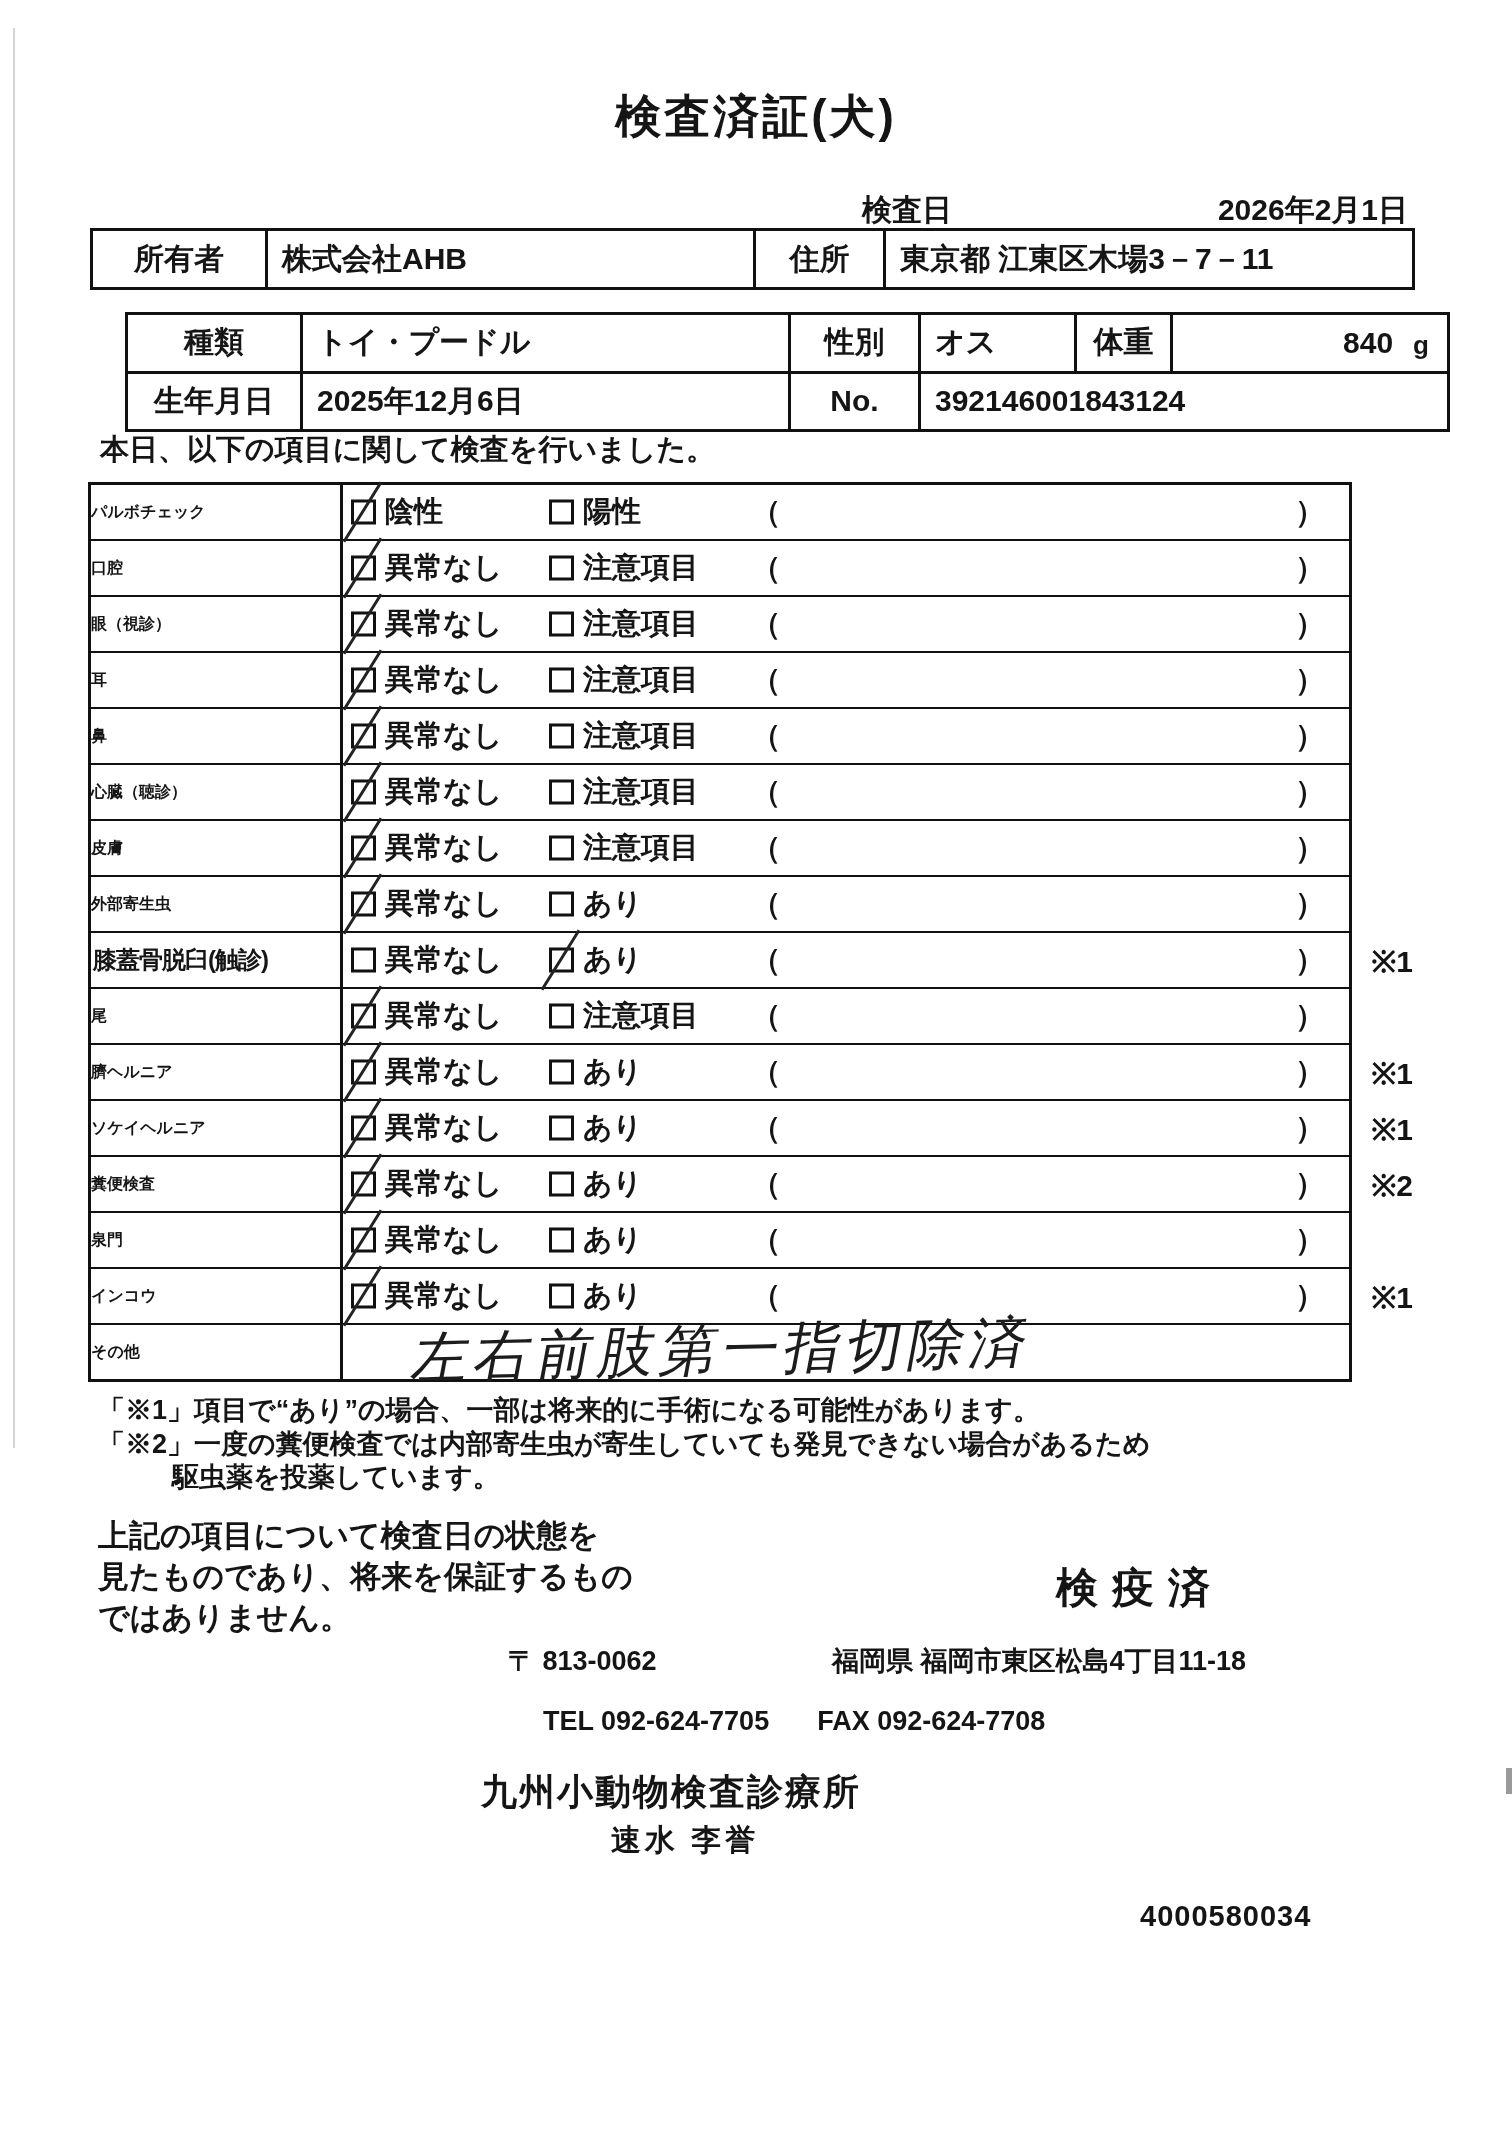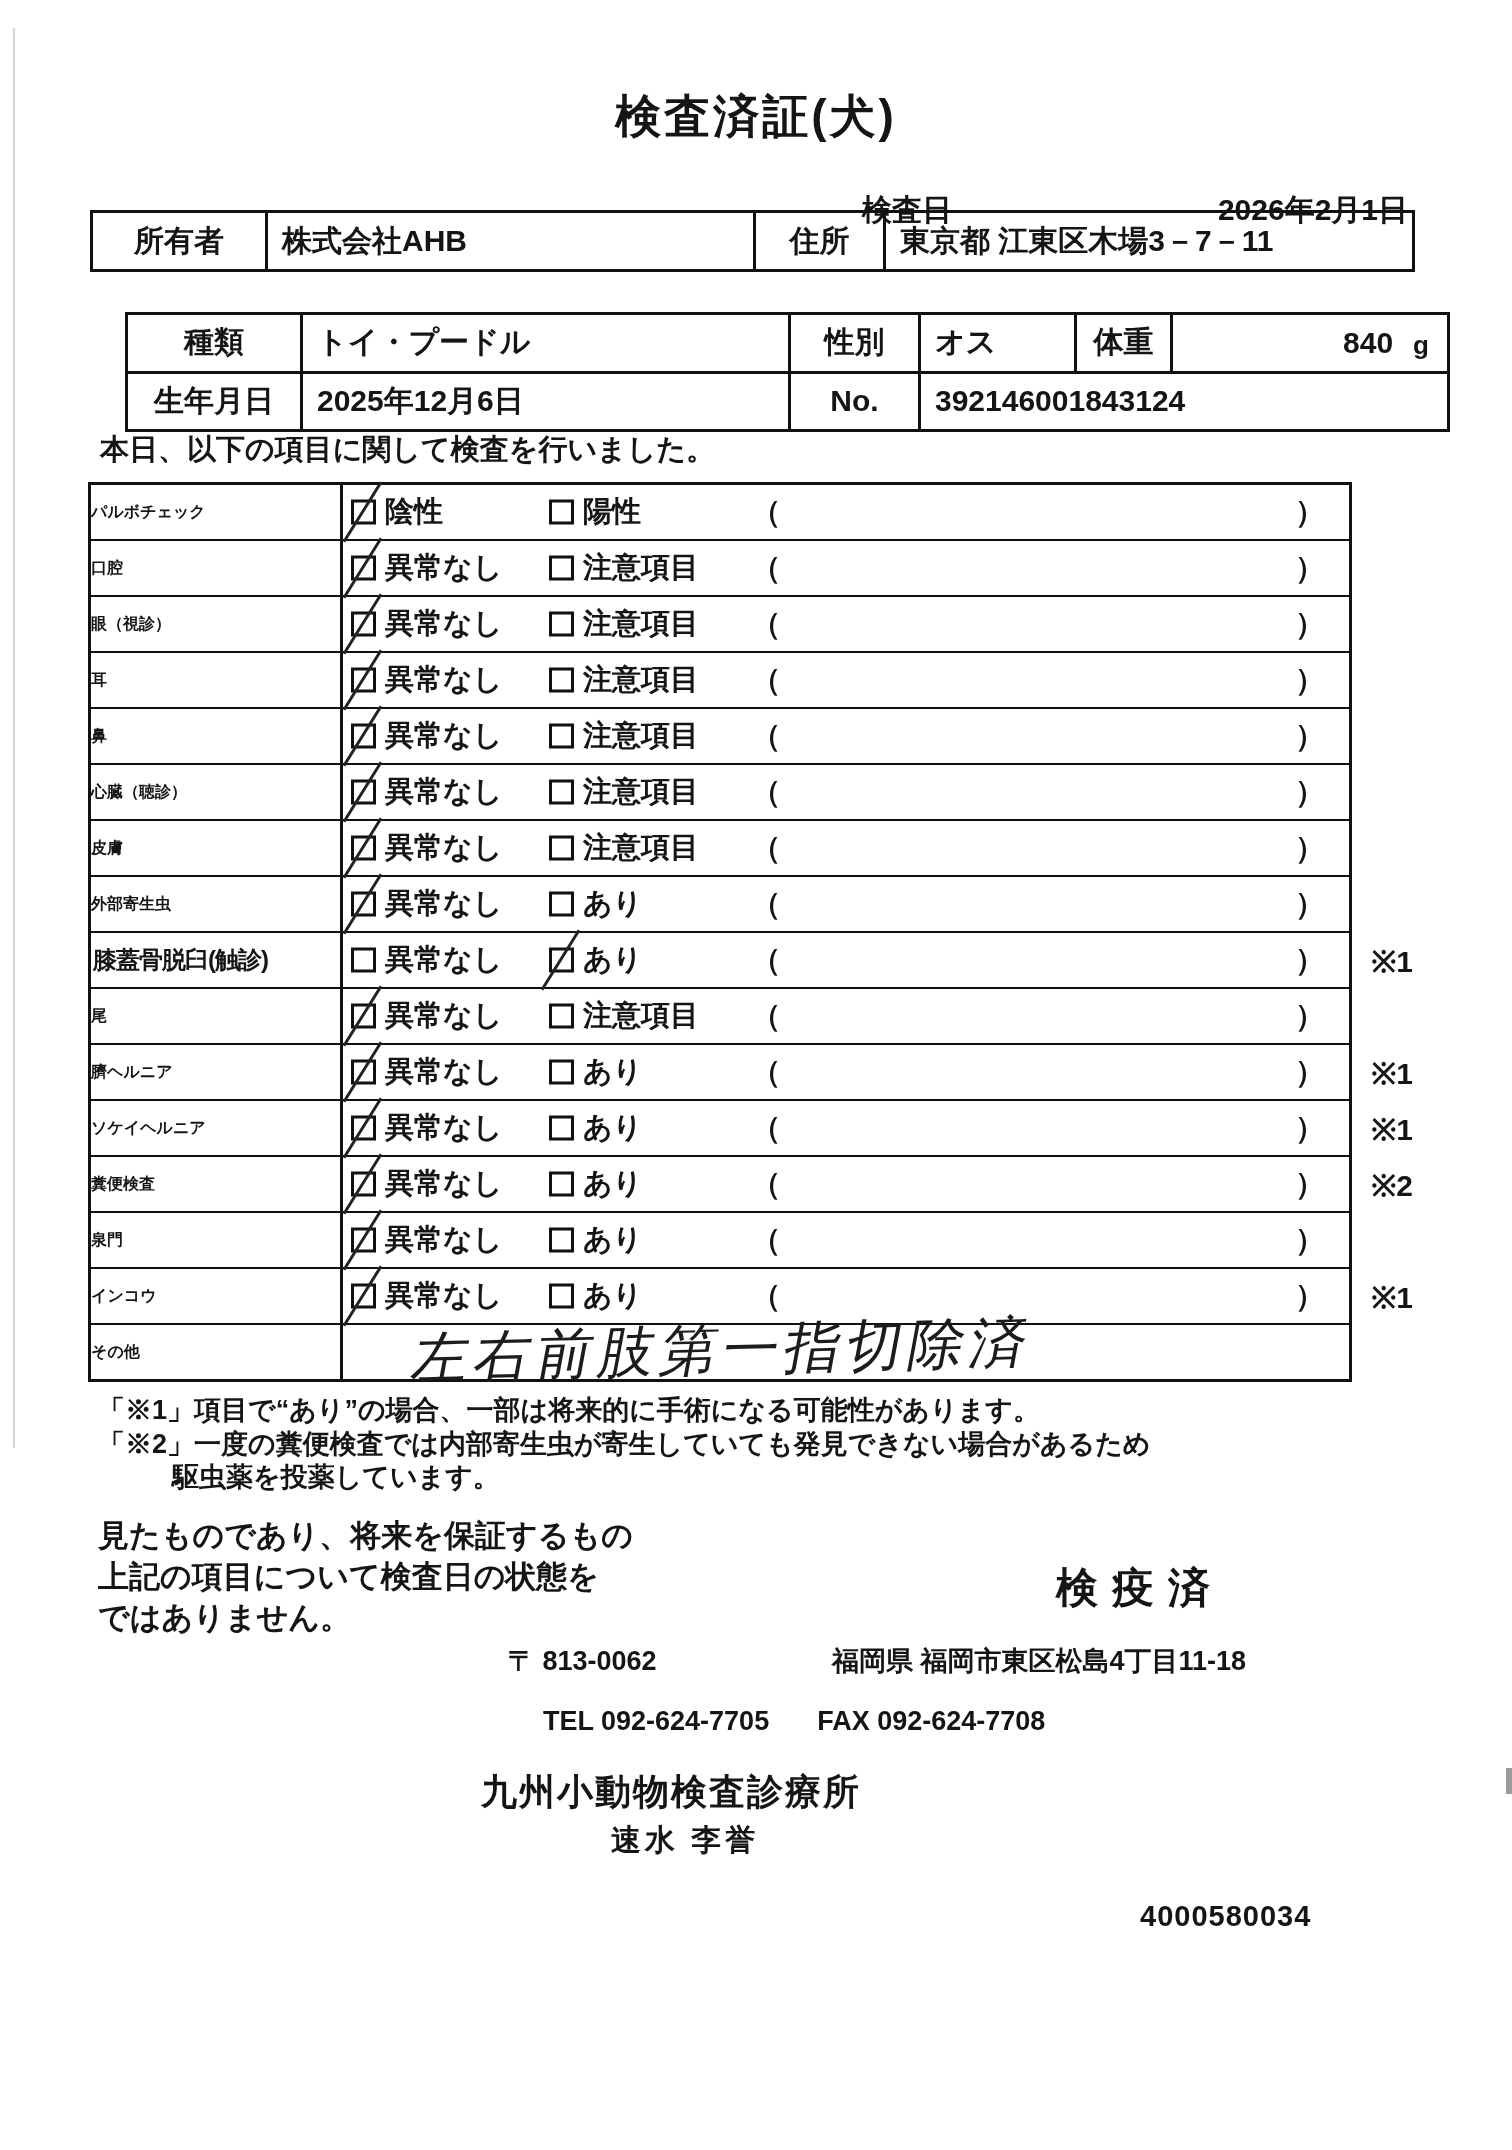--- a/index.html
+++ b/index.html
@@ -18,21 +18,21 @@
   .exam-date-value{right:104px;top:190px;font-size:30px;}
 
   
   .htable{border:3px solid #111;display:flex;flex-direction:column;box-sizing:border-box;}
   .hrow{display:flex;flex:1;}
   .hrow + .hrow{border-top:3px solid #111;}
   .hcell{display:flex;align-items:center;box-sizing:border-box;font-size:30px;white-space:nowrap;overflow:visible;}
   .hcell + .hcell{border-left:3px solid #111;}
   .hc-center{justify-content:center;}
   .hc-left{padding-left:14px;}
-  .owner-table{left:90px;top:210px;width:1325px;height:62px;}
+  .owner-table{left:90px;top:228px;width:1325px;height:62px;}
   .pet-table{left:90px;top:312px;width:1325px;height:120px;margin-left:35px;}
   .weight-cell{justify-content:flex-end;padding-right:18px;gap:20px;}
   .weight-unit{font-size:26px;padding-top:6px;}
 
   .intro{left:100px;top:430px;font-size:29px;}
 
   
   .insp-table{left:88px;top:482px;width:1264px;border:3px solid #111;box-sizing:border-box;}
   .insp-row{display:flex;height:54px;position:relative;}
   .insp-row + .insp-row{border-top:2.5px solid #111;}
@@ -335,22 +335,22 @@
         <div class="handwrite">左右前肢第一指切除済</div>
       </div>
     </div>
   </div>
 
 <div class="abs footnote fn1">「※1」項目で“あり”の場合、一部は将来的に手術になる可能性があります。</div>
 <div class="abs footnote fn2">「※2」一度の糞便検査では内部寄生虫が寄生していても発見できない場合があるため</div>
 <div class="abs footnote fn3">駆虫薬を投薬しています。</div>
 
 <div class="abs disclaimer">
+  <div>上記の項目について検査日の状態を</div>
   <div>見たものであり、将来を保証するもの</div>
-  <div>上記の項目について検査日の状態を</div>
   <div>ではありません。</div>
 </div>
 
 <div class="abs stamp">検疫済</div>
 
 <div class="abs postal-mark">〒 813-0062</div>
 <div class="abs clinic-address">福岡県 福岡市東区松島4丁目11-18</div>
 
 <div class="abs telfax">
   <span>TEL 092-624-7705</span>

